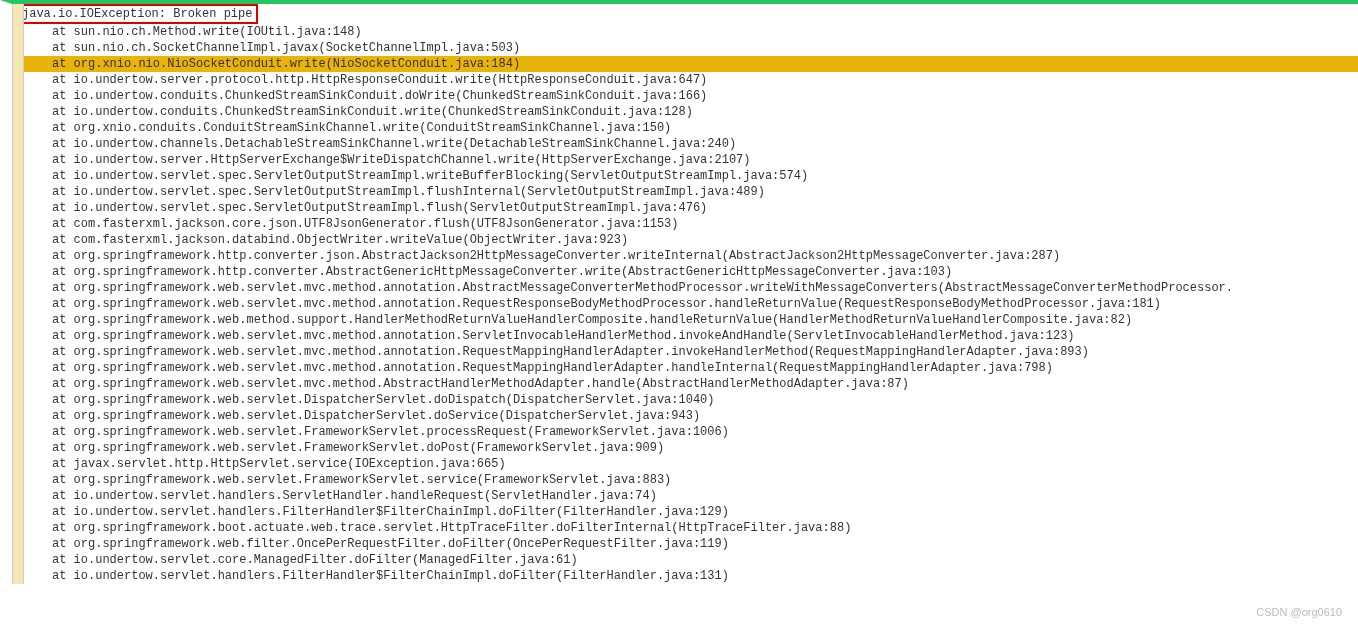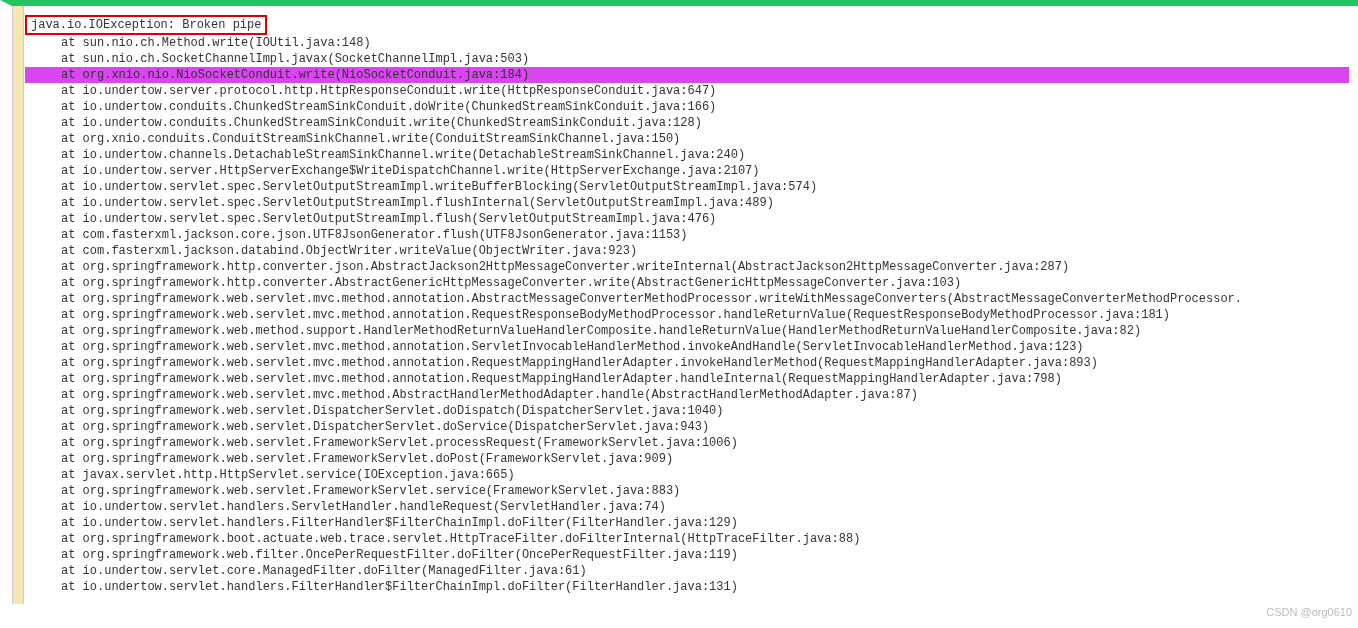--- a/index.html
+++ b/index.html
@@ -6,22 +6,22 @@
     body {
       font-family: "Courier New", Consolas, Monaco, monospace;
       font-size: 12px;
       background: #fff;
       color: #333;
       width: 1358px;
       position: relative;
     }
     .container {
       border-left: 12px solid #fff;
-      border-top: 6px solid #22c55e;
-      padding: 9px;
+      border-top: 4px solid #22c55e;
+      padding: 0;
       position: relative;
     }
     .left-bar {
       position: absolute;
       left: 0;
       top: 0;
       bottom: 0;
       width: 12px;
       background: #f5e6b3;
       border-left: 1px solid #ccc;
@@ -37,26 +37,26 @@
       border: 2px solid #d00;
       padding: 0 4px;
       margin-bottom: 0;
       line-height: 16px;
     }
     .stack-line {
       line-height: 16px;
       padding-left: 36px;
     }
     .stack-line.highlighted {
-      background: #d946ef;
+      background: #eab308;
     }
     .watermark {
       position: fixed;
       bottom: 10px;
-      right: 6px;
+      right: 16px;
       font-family: Arial, sans-serif;
       font-size: 11px;
       color: #bbb;
     }
   </style>
 </head>
 <body>
 
 <div class="container">
   <div class="left-bar"></div>

